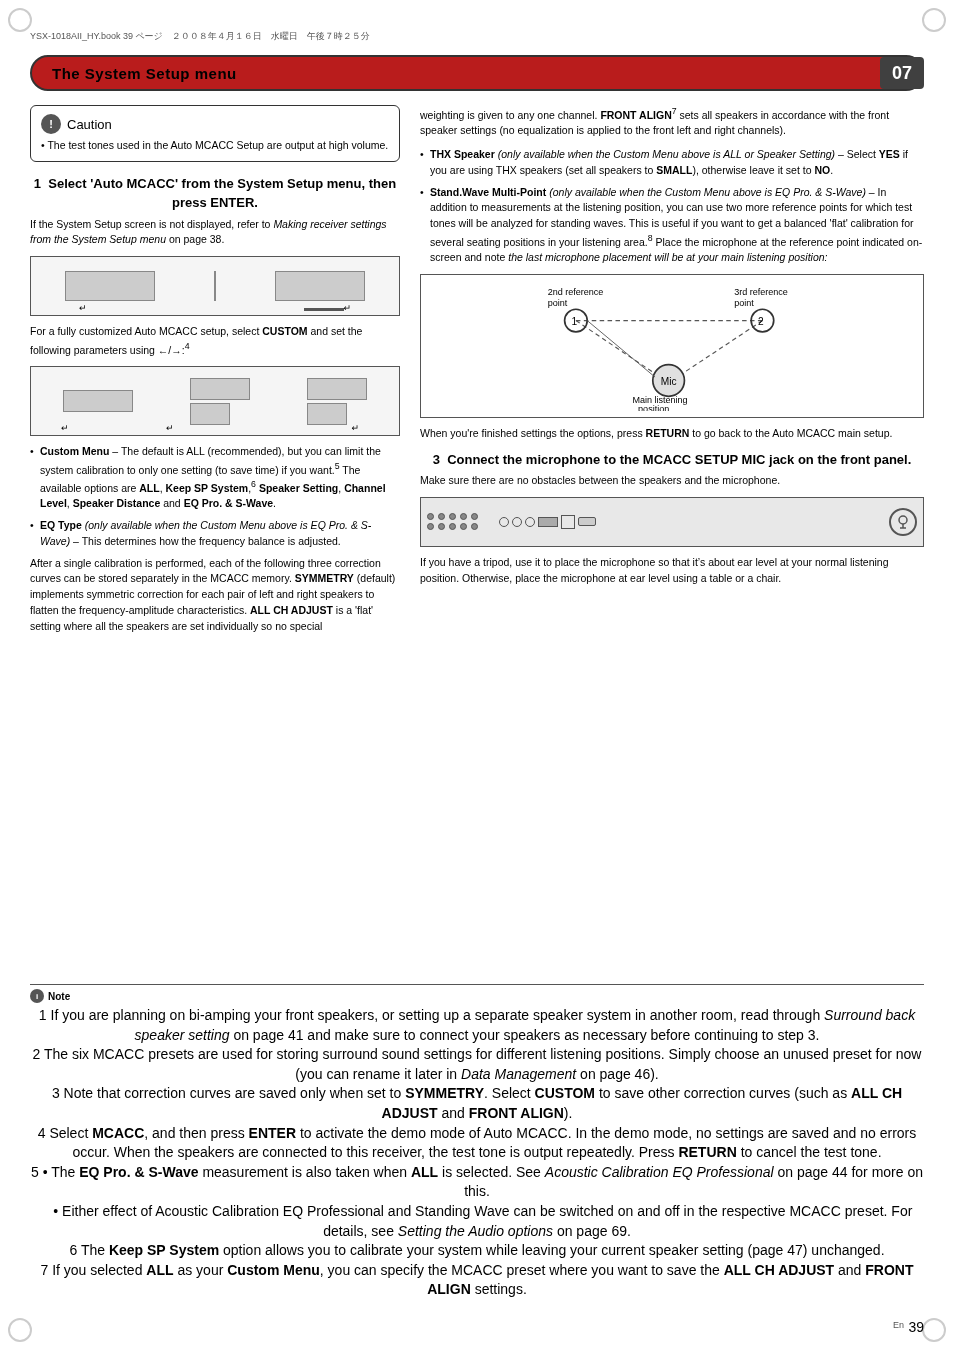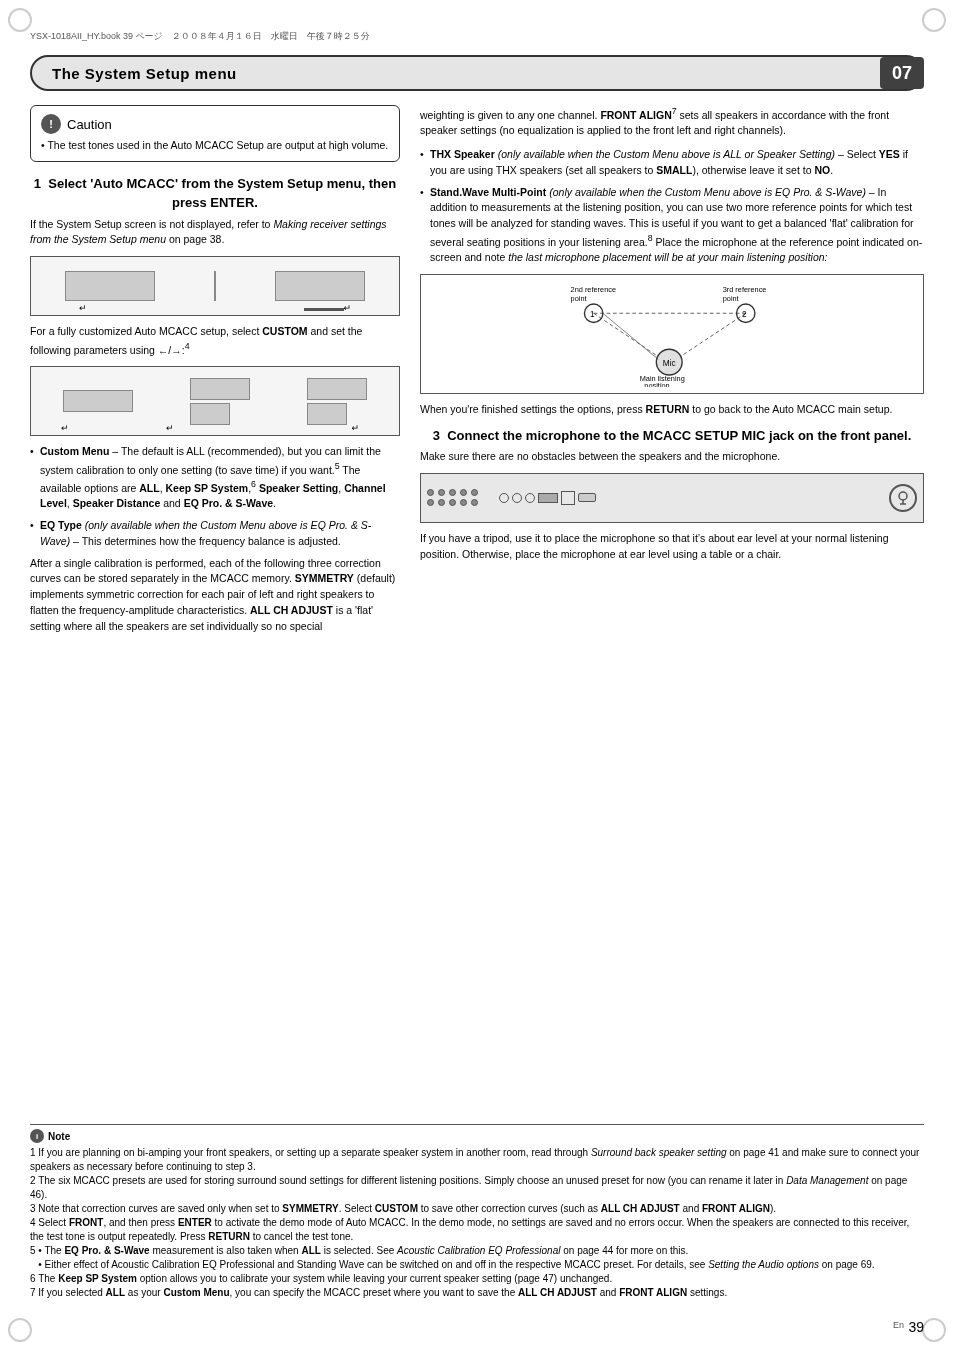--- a/index.html
+++ b/index.html
@@ -33,21 +33,21 @@
       top: 55px;
       left: 30px;
       right: 30px;
       height: 36px;
       border: 2px solid #333;
       border-radius: 18px;
       display: flex;
       align-items: center;
       justify-content: space-between;
       padding: 0 20px;
-      background: #e5e5e5;
+      background: #b91c1c;
     }
     .header-title {
       font-size: 15px;
       font-weight: bold;
       letter-spacing: 0.5px;
     }
     .header-chapter {
       width: 44px;
       height: 32px;
       background: #404040;
@@ -208,21 +208,21 @@
       margin-bottom: 8px;
     }
     .right-para strong { font-weight: bold; }
 
     
     .seating-diagram {
       border: 1.5px solid #555;
       margin: 8px 0;
       padding: 6px;
       position: relative;
-      height: 120px;
+      height: 144px;
       background: #fff;
     }
 
     
     .receiver-mockup {
       border: 1.5px solid #555;
       background: #e8e8e8;
       margin: 8px 0;
       padding: 6px;
       height: 50px;
@@ -263,23 +263,24 @@
       display: flex;
       align-items: center;
       justify-content: center;
       font-weight: bold;
     }
     .note-title {
       font-size: 10px;
       font-weight: bold;
     }
     .note-text {
-      font-size: 10px;
+      font-size: 14px;
       line-height: 1.4;
       color: #000;
+      text-align: center;
     }
     .note-text strong { font-weight: bold; }
     .note-text em { font-style: italic; }
 
     
     .diagram-svg {
       width: 100%;
       height: 100%;
     }
 
@@ -463,21 +464,21 @@
 
 <div class="note-section">
   <div class="note-header">
     <div class="note-icon">i</div>
     <span class="note-title">Note</span>
   </div>
   <div class="note-text">
     <p>1 If you are planning on bi-amping your front speakers, or setting up a separate speaker system in another room, read through <em>Surround back speaker setting</em> on page 41 and make sure to connect your speakers as necessary before continuing to step 3.</p>
     <p>2 The six MCACC presets are used for storing surround sound settings for different listening positions. Simply choose an unused preset for now (you can rename it later in <em>Data Management</em> on page 46).</p>
     <p>3  Note that correction curves are saved only when set to <strong>SYMMETRY</strong>. Select <strong>CUSTOM</strong> to save other correction curves (such as <strong>ALL CH ADJUST</strong> and <strong>FRONT ALIGN</strong>).</p>
-    <p>4  Select <strong>FRONT</strong>, and then press <strong>ENTER</strong> to activate the demo mode of Auto MCACC. In the demo mode, no settings are saved and no errors occur. When the speakers are connected to this receiver, the test tone is output repeatedly. Press <strong>RETURN</strong> to cancel the test tone.</p>
+    <p>4  Select <strong>MCACC</strong>, and then press <strong>ENTER</strong> to activate the demo mode of Auto MCACC. In the demo mode, no settings are saved and no errors occur. When the speakers are connected to this receiver, the test tone is output repeatedly. Press <strong>RETURN</strong> to cancel the test tone.</p>
     <p>5  • The <strong>EQ Pro. &amp; S-Wave</strong> measurement is also taken when <strong>ALL</strong> is selected. See <em>Acoustic Calibration EQ Professional</em> on page 44 for more on this.<br>
     &nbsp;&nbsp;&nbsp;• Either effect of Acoustic Calibration EQ Professional and Standing Wave can be switched on and off in the respective MCACC preset. For details, see <em>Setting the Audio options</em> on page 69.</p>
     <p>6  The <strong>Keep SP System</strong> option allows you to calibrate your system while leaving your current speaker setting (page 47) unchanged.</p>
     <p>7  If you selected <strong>ALL</strong> as your <strong>Custom Menu</strong>, you can specify the MCACC preset where you want to save the <strong>ALL CH ADJUST</strong> and <strong>FRONT ALIGN</strong> settings.</p>
   </div>
 </div>
 
 <div style="position:absolute;bottom:20px;right:50px;font-size:9px;color:#555;padding-left:13px;">En</div>
 <div style="position:absolute;bottom:15px;right:30px;font-size:14px;font-weight:normal;">39</div>
 

